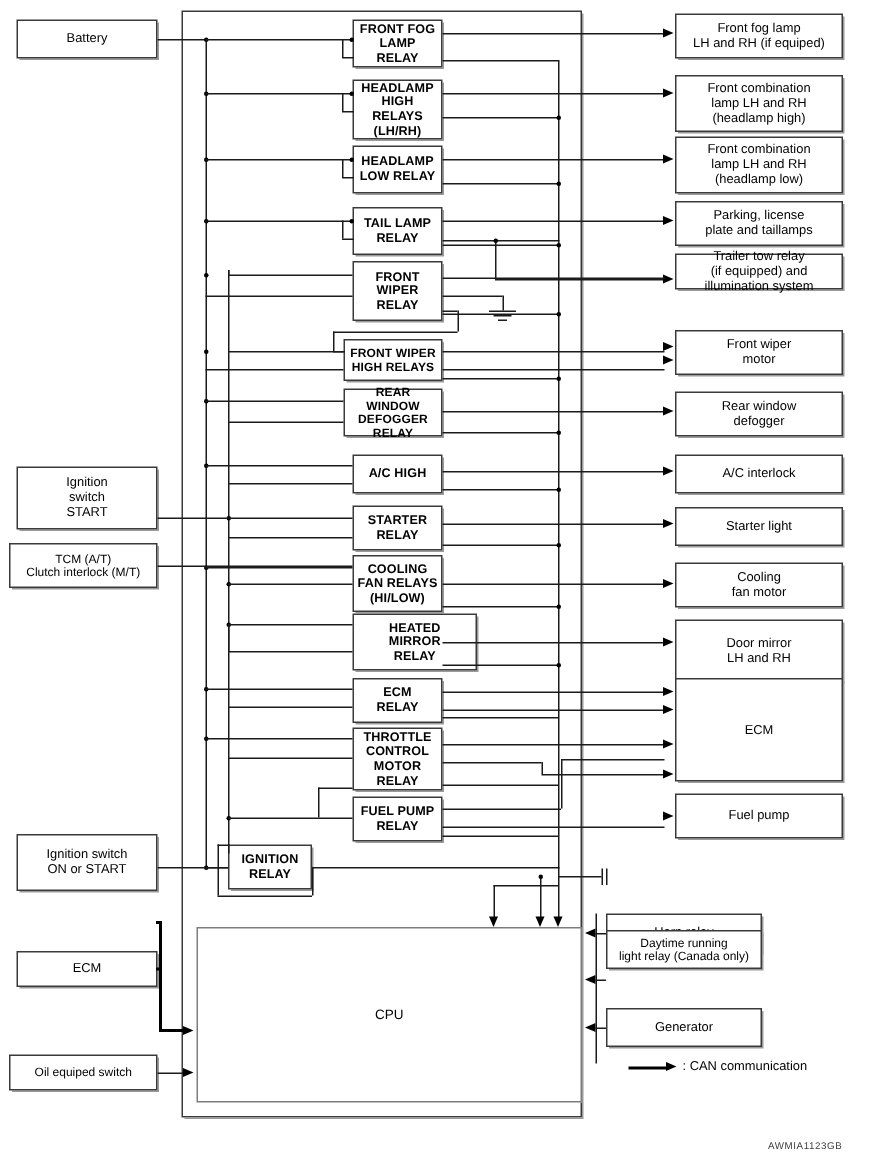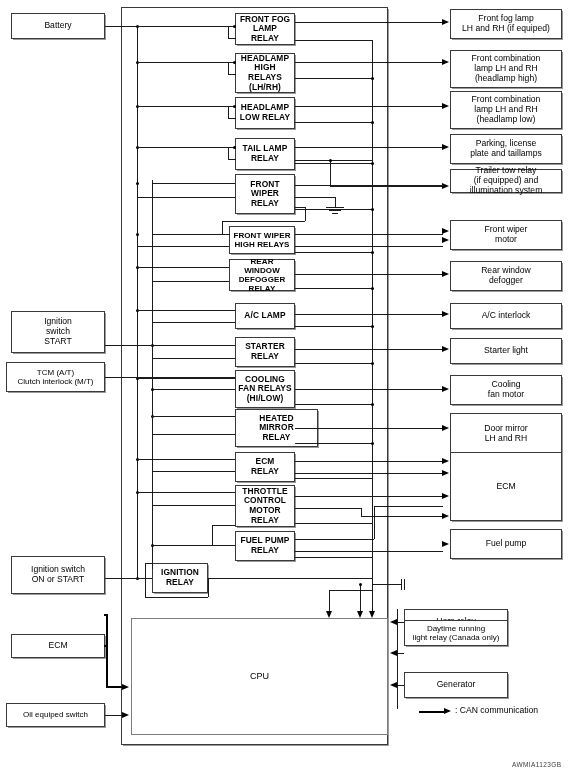--- a/index.html
+++ b/index.html
@@ -92,21 +92,21 @@
 
   <div class="box relay-box" style="left:229px;top:226px;width:66px;height:28px;font-size:8px;">
     <span>FRONT WIPER<br>HIGH RELAYS</span>
     </div>
 
   <div class="box relay-box" style="left:229px;top:259px;width:66px;height:32px;font-size:8px;">
     <span>REAR WINDOW<br>DEFOGGER<br>RELAY</span>
     </div>
 
   <div class="box relay-box" style="left:235px;top:303px;width:60px;height:26px;">
-    <span>A/C LAMP</span>
+    <span>A/C HIGH</span>
     </div>
 
   <div class="box relay-box" style="left:235px;top:337px;width:60px;height:30px;">
     <span>STARTER<br>RELAY</span>
     </div>
 
   <div class="box relay-box" style="left:235px;top:370px;width:60px;height:38px;">
     <span>COOLING<br>FAN RELAYS<br>(HI/LOW)</span>
     </div>
 

